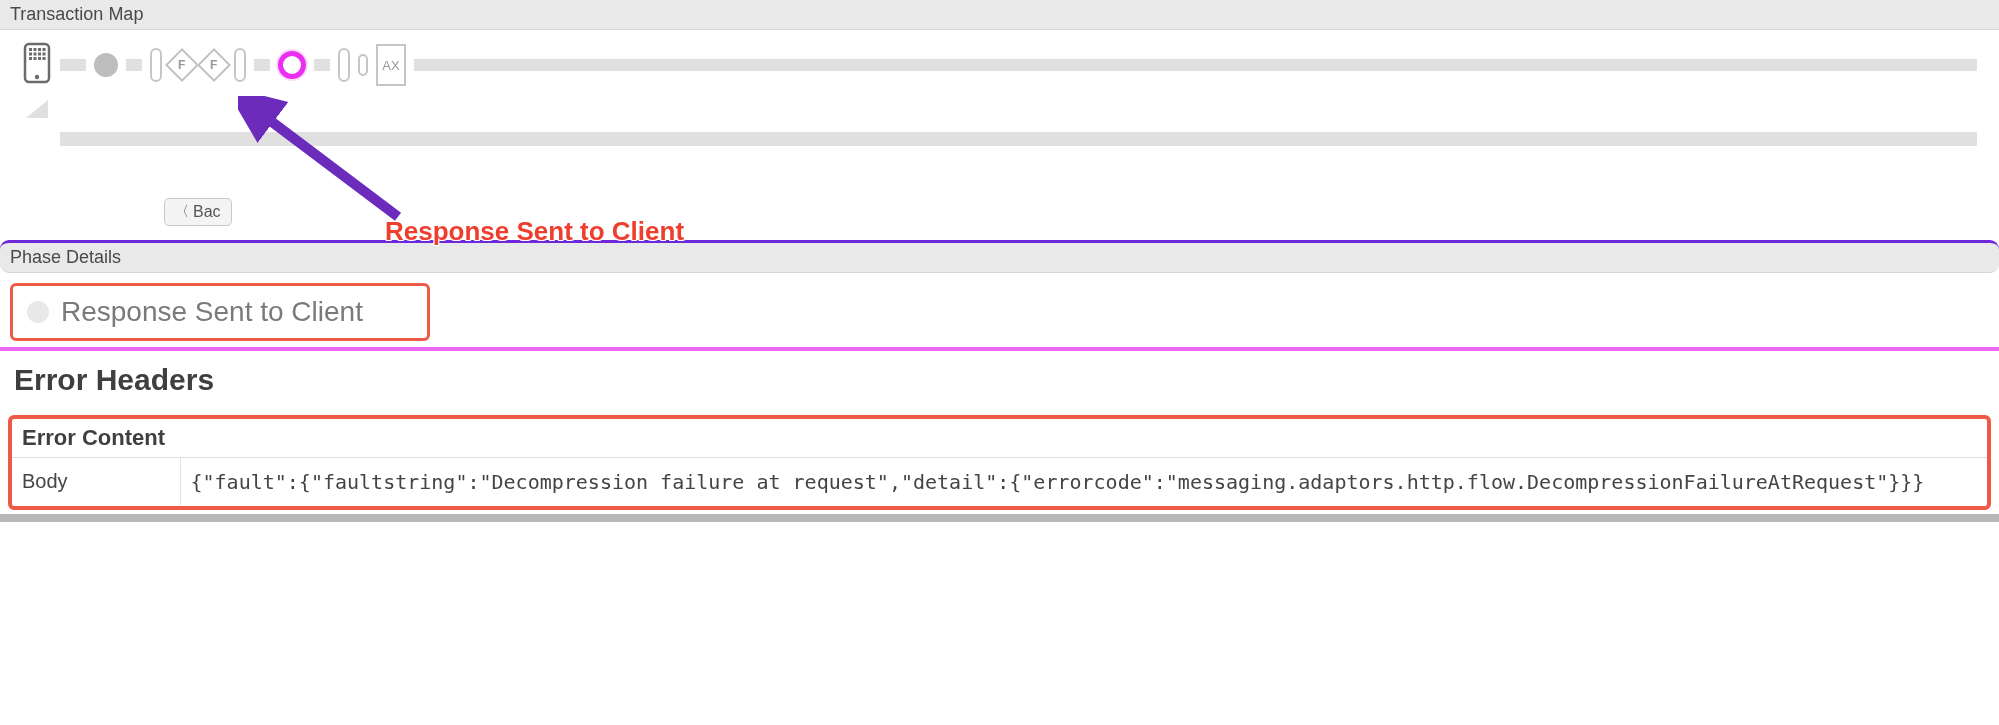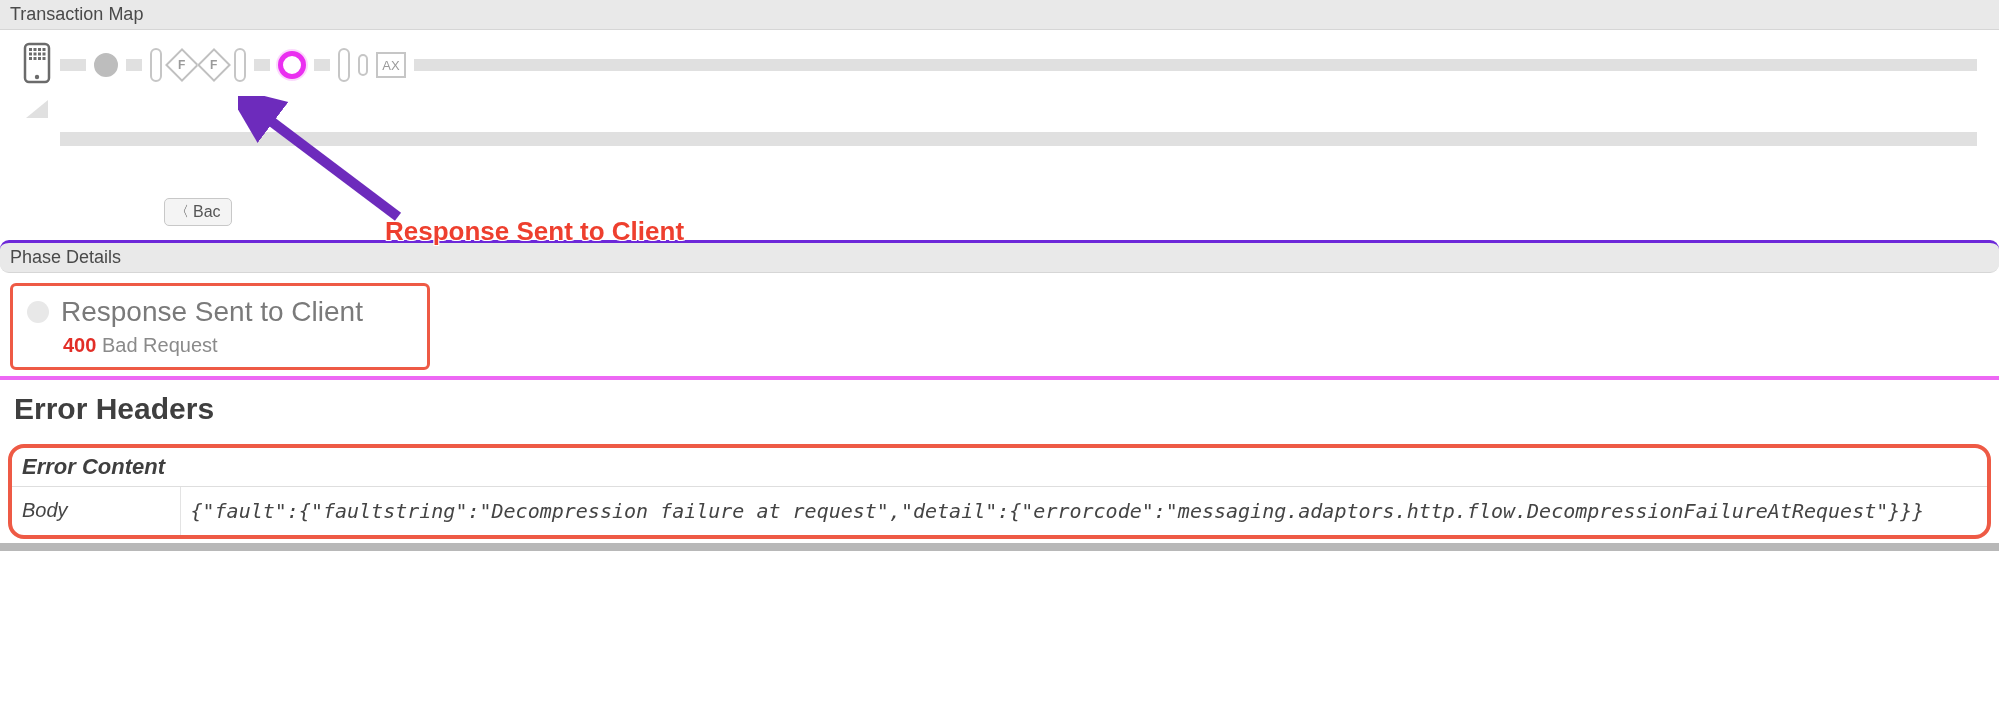--- a/index.html
+++ b/index.html
@@ -58,21 +58,21 @@
     }
     .node-diamond span { transform: rotate(-45deg); font-weight:600; }
     .node-pillar {
       width: 12px; height: 34px;
       border: 2px solid #c6c6c6;
       border-radius: 6px;
       background: #fff;
     }
     .node-pillar.small { width: 10px; height: 22px; border-radius:5px; }
     .node-ax {
-      width: 30px; height: 26px;
+      width: 30px; height: 42px;
       border: 2px solid #c6c6c6;
       display: flex; align-items: center; justify-content: center;
       font-size: 13px; color:#9a9a9a; background:#fff;
       font-weight:500;
     }
     .flow-track {
       background: #e0e0e0;
       height: 12px;
     }
     .return-track {
@@ -203,23 +203,22 @@
       color: #444;
     }
     .hdr-table td:first-child {
       width: 168px;
       border-right: 1px solid #e3e3e3;
     }
 
     
     .err-content-box {
       border: 4px solid #ee5a45;
-      border-radius: 16px;
+      border-radius: 6px;
       margin: 14px 8px 4px 8px;
-      font-style: italic;
     }
     .err-content-box table { width:100%; border-collapse: collapse; }
     .err-content-box th {
       text-align:left;
       font-weight:700;
       font-size:22px;
       color:#3f3f3f;
       padding: 6px 10px;
       border-bottom: 1px solid #dedede;
     }
@@ -313,24 +312,20 @@
   </div>
 </div>
 
 <div class="section-bar" style="border-top:3px solid #6d28d9;border-radius:9px;">Phase Details</div>
 
 <div class="phase-box">
   <div class="phase-title-row">
     <div class="phase-dot"></div>
     <div class="phase-name">Response Sent to Client</div>
   </div>
-  <div class="phase-status">
-    <span class="code">400</span>
-    <span>Bad Request</span>
-  </div>
 </div>
 
 <div class="pink-bar"></div>
 
 <div class="err-section">
   <div class="err-heading">Error Headers</div>
 </div>
 
 <div class="err-content-box">
   <table>

